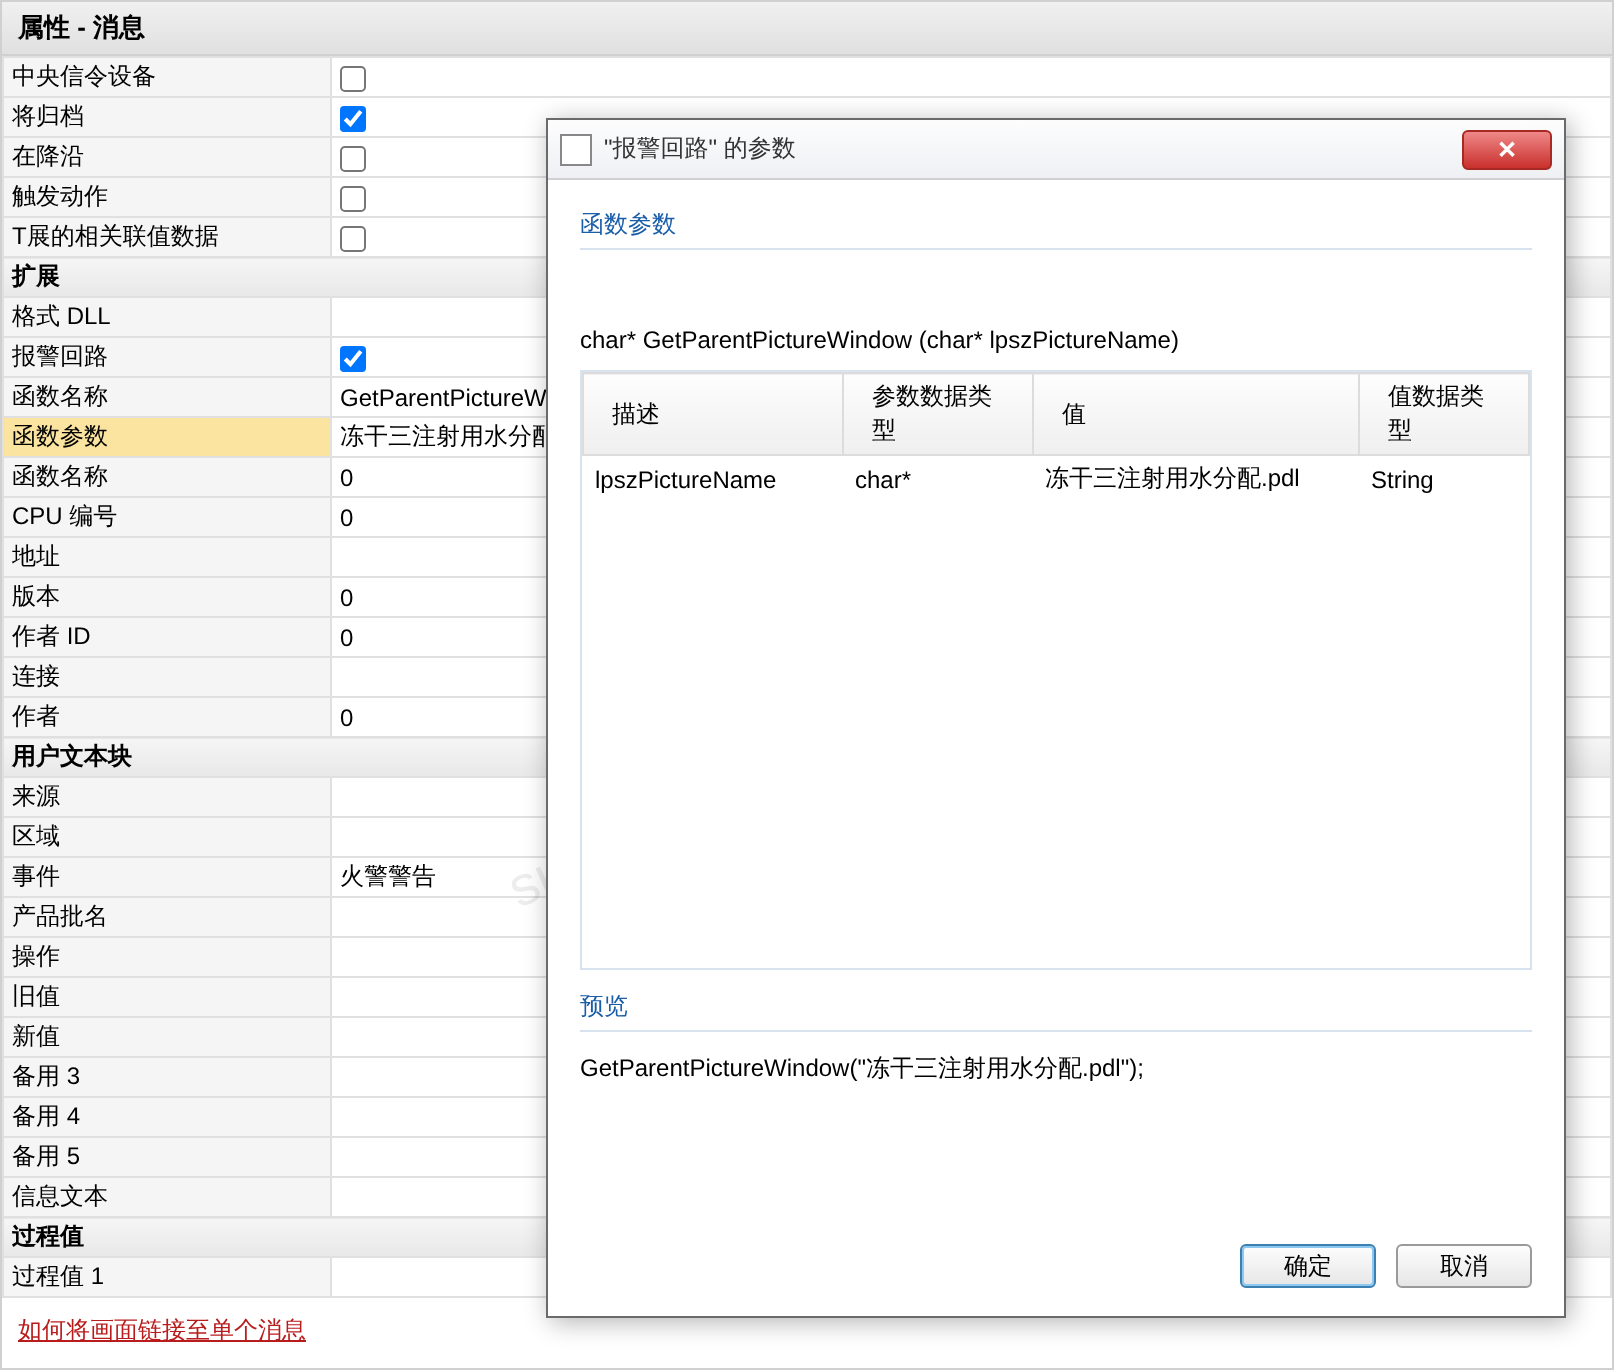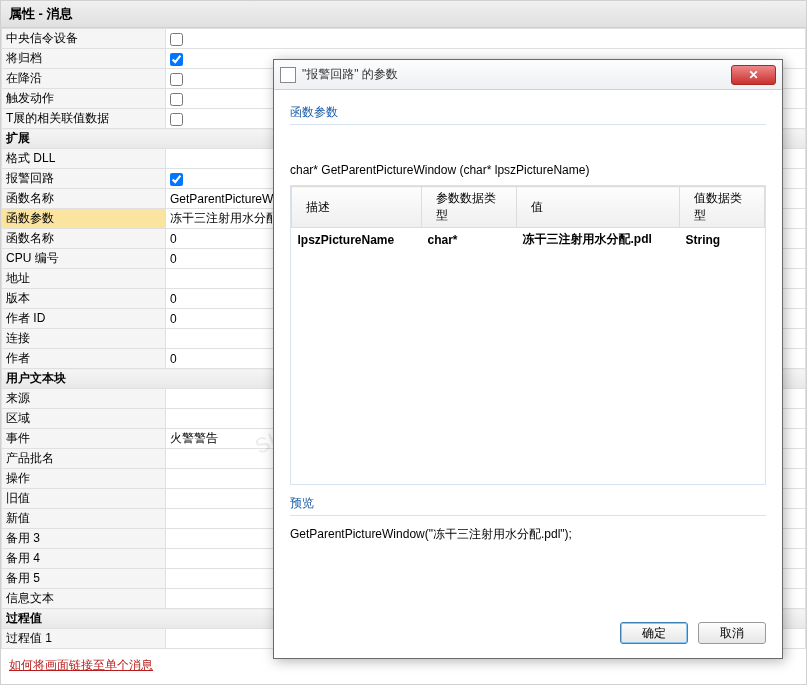--- a/index.html
+++ b/index.html
@@ -104,21 +104,20 @@
   text-align: left;
   font-weight: normal;
   background: linear-gradient(#fdfdfd, #efefef);
   border: 1px solid #dcdcdc;
   padding: 3px 14px;
   font-size: 12px;
 }
 .param-table td {
   padding: 3px 6px;
   font-size: 12px;
-  font-weight: bold;
 }
 .preview-text { font-size: 12px; padding-top: 4px; }
 .dialog-buttons {
   display: flex; justify-content: flex-end; gap: 10px;
   padding: 10px 16px 14px;
 }
 .btn {
   min-width: 68px;
   height: 22px;
   background: linear-gradient(#fdfdfd, #e6e6e6);

